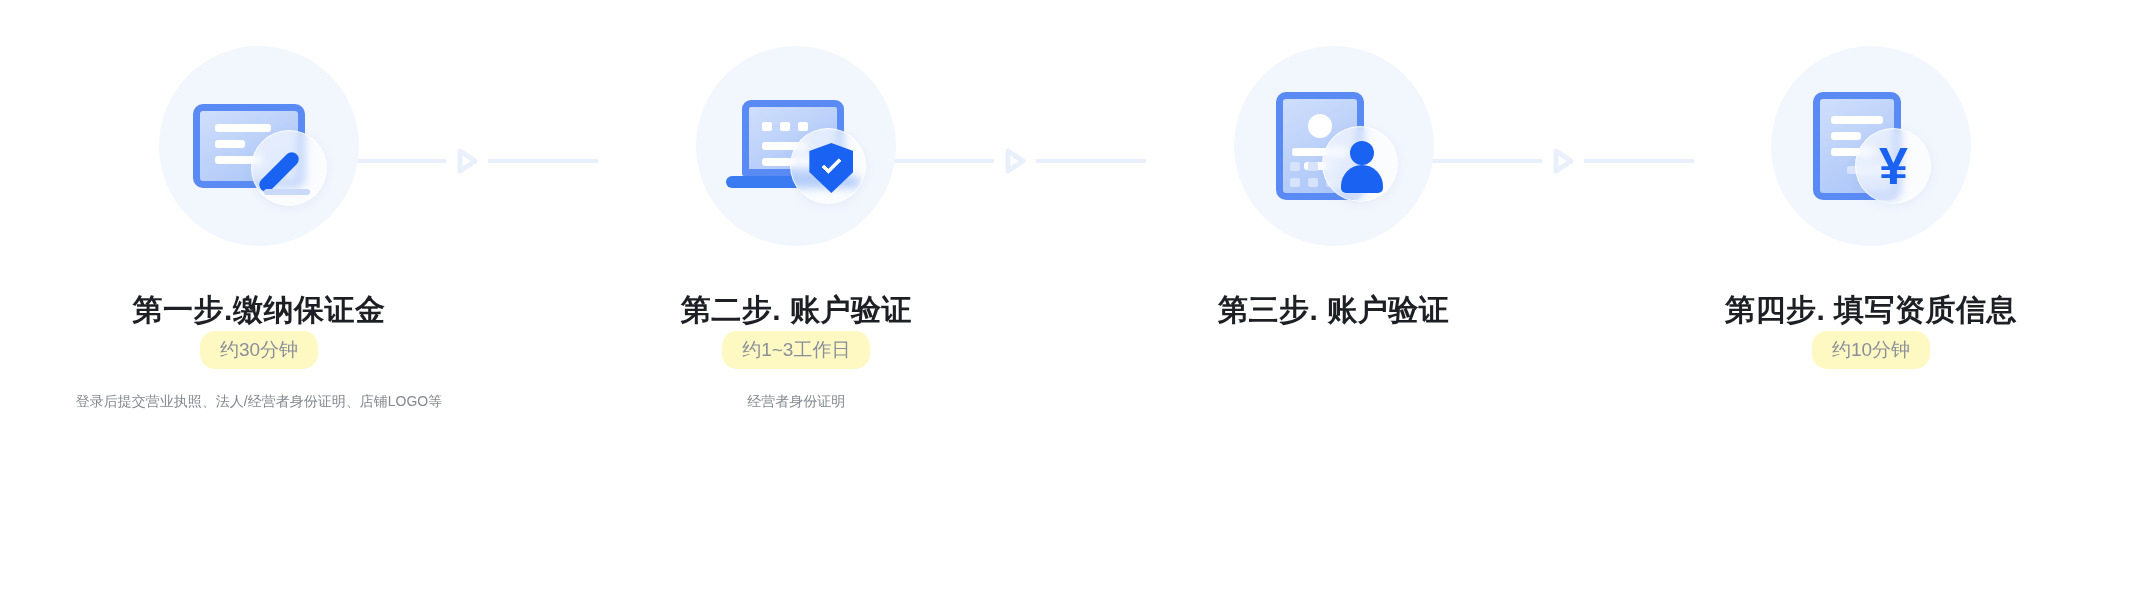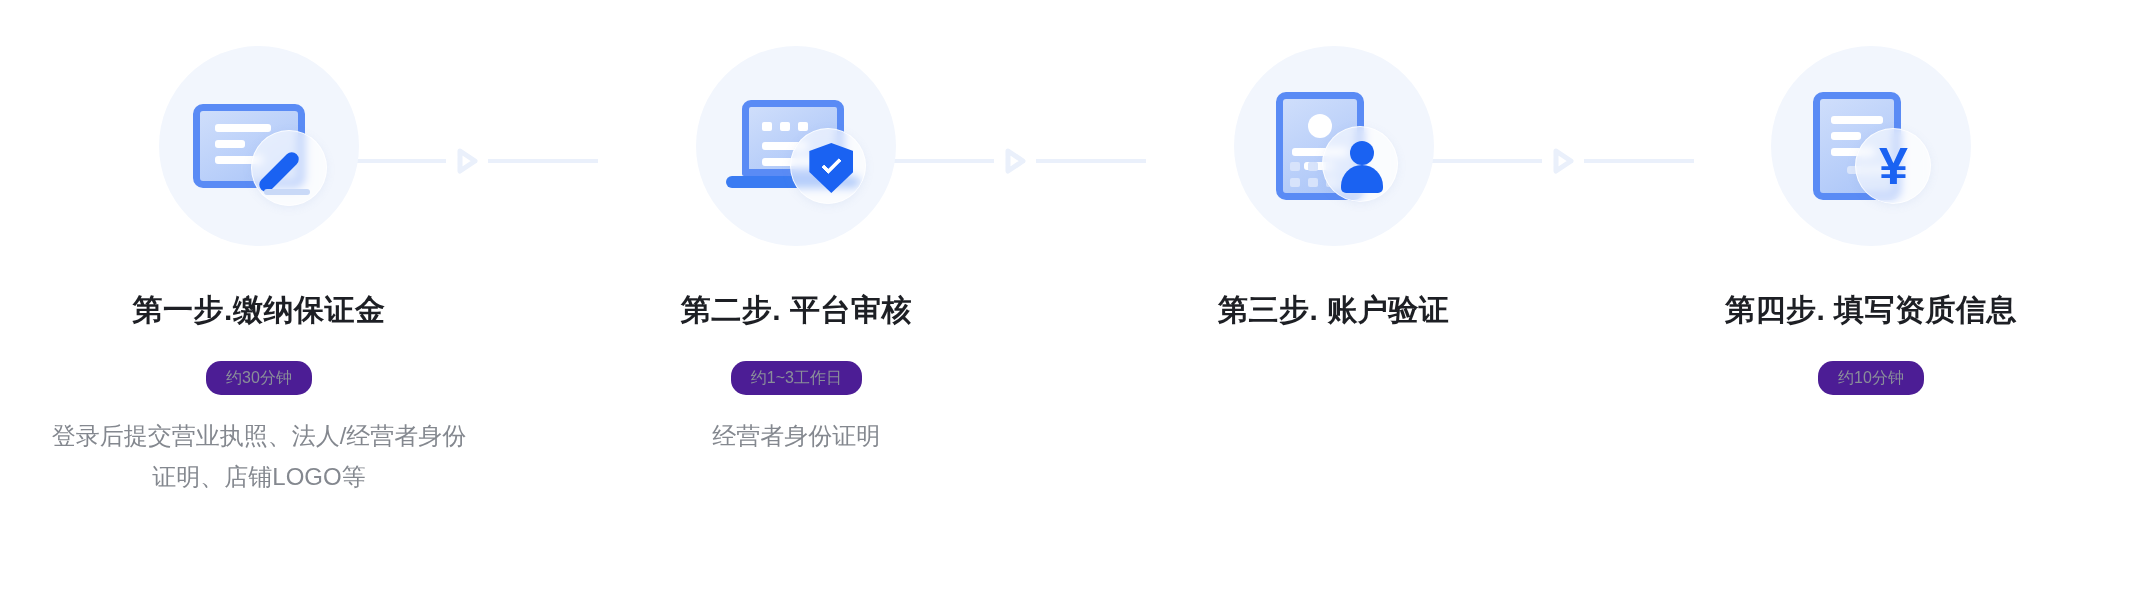--- a/index.html
+++ b/index.html
@@ -198,35 +198,34 @@
   
   .step-title {
     margin-top:44px;
     font-size:30px;
     font-weight:700;
     color:#1d1f24;
     letter-spacing:0.5px;
     white-space:nowrap;
   }
   .badge {
-    margin-top:30px;
     display:inline-block;
     padding:7px 20px;
     border-radius:15px;
-    background:#4c1d95;
+    background:#fef9c3;
     color:#8a8f99;
-    font-size:16px;
+    font-size:19px;
     line-height:1.25;
     white-space:nowrap;
   }
   .step-desc {
     margin-top:20px;
     width:420px;
     text-align:center;
-    font-size:24px;
+    font-size:14px;
     line-height:1.72;
     color:#84888f;
   }
 
   
   .connector {
     position:absolute;
     top:146px;
     height:30px;
     display:flex;
@@ -306,21 +305,21 @@
         <div class="dot-w s2-d3"></div>
         <div class="line-w s2-l1"></div>
         <div class="line-w s2-l2"></div>
         <div class="s2-base"></div>
         <div class="glass s2-glass">
           <div class="shield"></div>
           <div class="shield-tick"></div>
         </div>
       </div>
     </div>
-    <div class="step-title">第二步. 平台审核</div>
+    <div class="step-title">第二步. 账户验证</div>
     <div class="badge">约1~3工作日</div>
     <div class="step-desc">经营者身份证明</div>
   </div>
 
   <div class="step">
     <div class="icon-wrap">
       <div class="icon-halo"></div>
       <div class="icon-art">
         <div class="card s3-card"></div>
         <div class="s3-avatar"></div>

